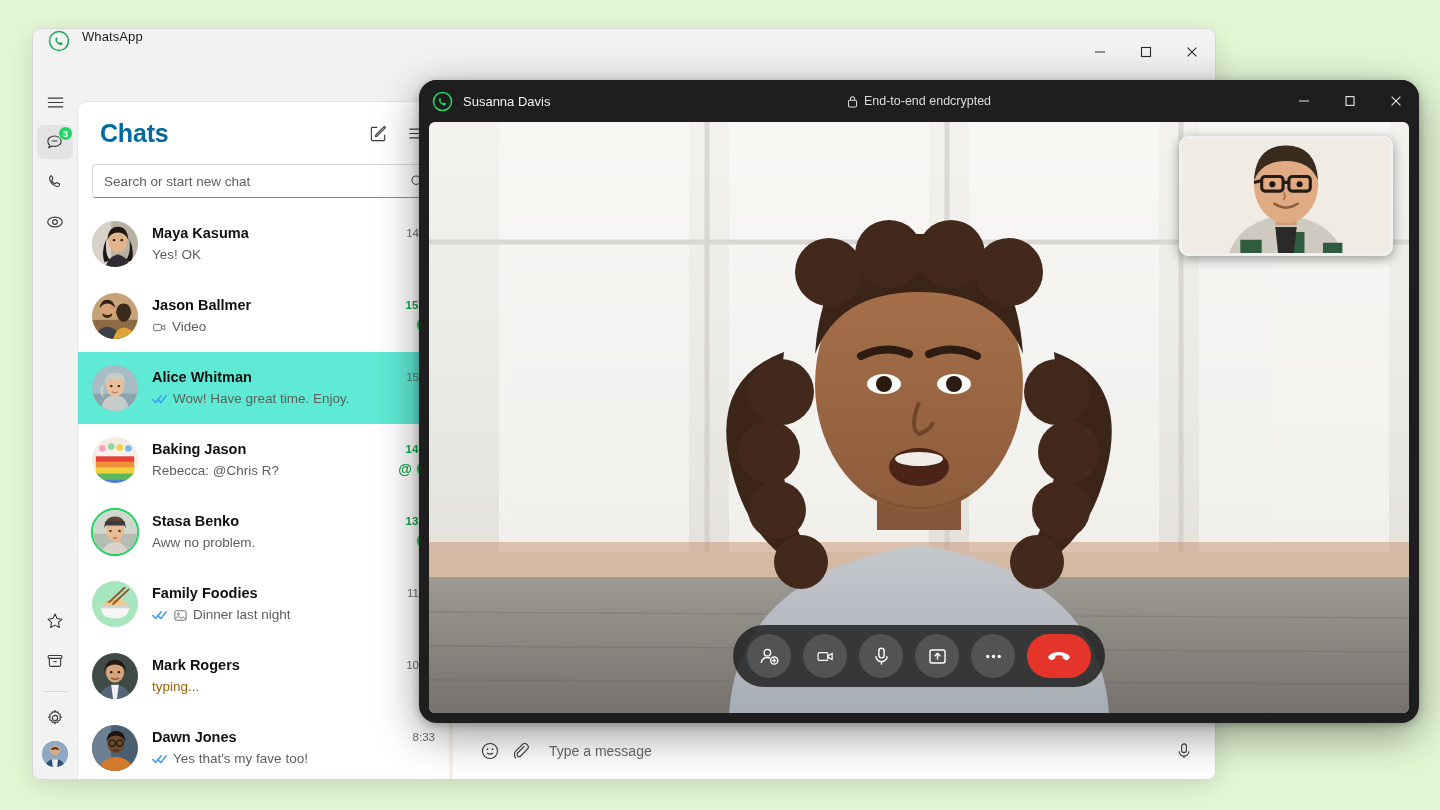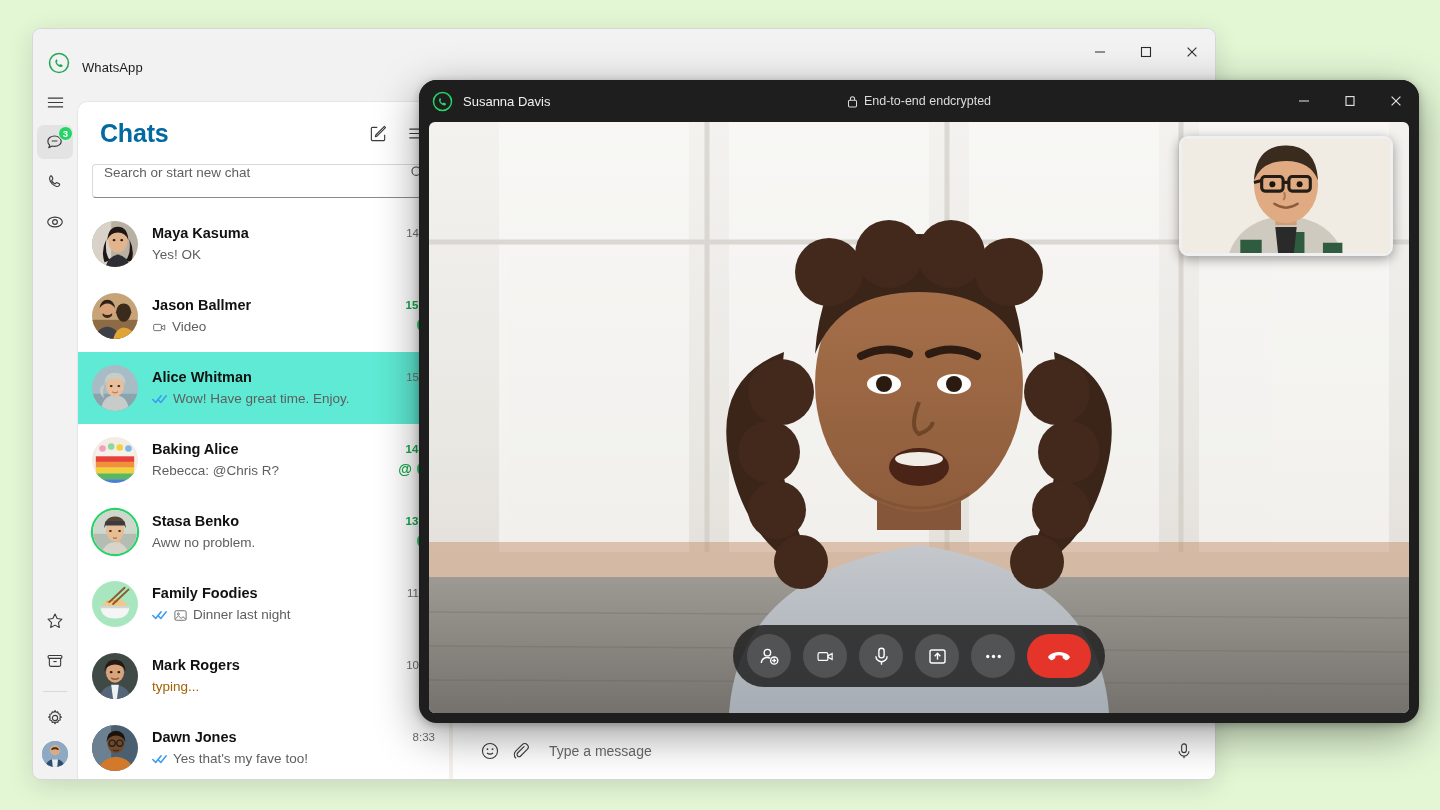--- a/index.html
+++ b/index.html
@@ -17,21 +17,21 @@
     width: 1184px; height: 752px;
     background: #f2f2f2;
     border-radius: 9px;
     border: 1px solid #d7d7d7;
     box-shadow: 0 6px 26px rgba(0,0,0,0.13);
     overflow: hidden;
   }
   .titlebar {
     position: absolute; left: 0; top: 0; width: 100%; height: 46px;
     background: #f2f2f2;
-    display: flex; align-items: flex-end;
+    display: flex; align-items: flex-start;
   }
   .tb-logo { margin-left: 14px; width: 24px; height: 24px; display: flex; align-items: center; justify-content: center; }
   .tb-title { margin-left: 11px; font-size: 13px; color: #1c1c1c; letter-spacing: .1px; }
   .tb-controls { margin-left: auto; display: flex; height: 46px; }
   .tb-btn {
     width: 46px; height: 46px; display: flex; align-items: center; justify-content: center;
     color: #2b2b2b;
   }
 
   
@@ -85,21 +85,21 @@
   .list-head-actions { margin-left: auto; display: flex; gap: 4px; }
   .head-ico {
     width: 34px; height: 34px; border-radius: 6px;
     display: flex; align-items: center; justify-content: center; color: #3b3b3b;
   }
 
   .search-wrap { padding: 0 14px 10px; }
   .search-box {
     position: relative; height: 34px;
     background: #fff; border: 1px solid #d9d9d9; border-radius: 4px;
-    display: flex; align-items: flex-start;
+    display: flex; align-items: center;
     border-bottom: 1.6px solid #8a8a8a;
   }
   .search-input {
     border: none; outline: none; background: transparent;
     font-size: 13.5px; color: #5d5d5d; padding: 0 30px 0 11px;
     width: 100%; font-family: inherit;
   }
   .search-input::placeholder { color: #5f5f5f; }
   .search-ico { position: absolute; right: 9px; color: #4a4a4a; display: flex; }
 
@@ -454,21 +454,21 @@
                 <rect x="4" y="38" width="40" height="6" fill="#5cb85c"></rect>
                 <rect x="4" y="44" width="40" height="4" fill="#4a7fd4"></rect>
                 <rect x="4" y="14" width="40" height="6" fill="#f6f2ea"></rect>
                 <circle cx="11" cy="12" r="3.4" fill="#f2a0c0"></circle>
                 <circle cx="20" cy="10" r="3.4" fill="#8fd6a0"></circle>
                 <circle cx="29" cy="11" r="3.4" fill="#f2d23c"></circle>
                 <circle cx="38" cy="12" r="3.4" fill="#7fb6ea"></circle>
               </svg>
             </div>
             <div class="row-mid">
-              <div class="row-name">Baking Alice</div>
+              <div class="row-name">Baking Jason</div>
               <div class="row-msg">
                 <span>Rebecca: @Chris R?</span>
               </div>
             </div>
             <div class="row-right">
               <div class="row-time unread">14:43</div>
               <div class="row-badges">
                 <span class="at-ico">@</span>
                 <span class="ubadge">1</span>
               </div>

